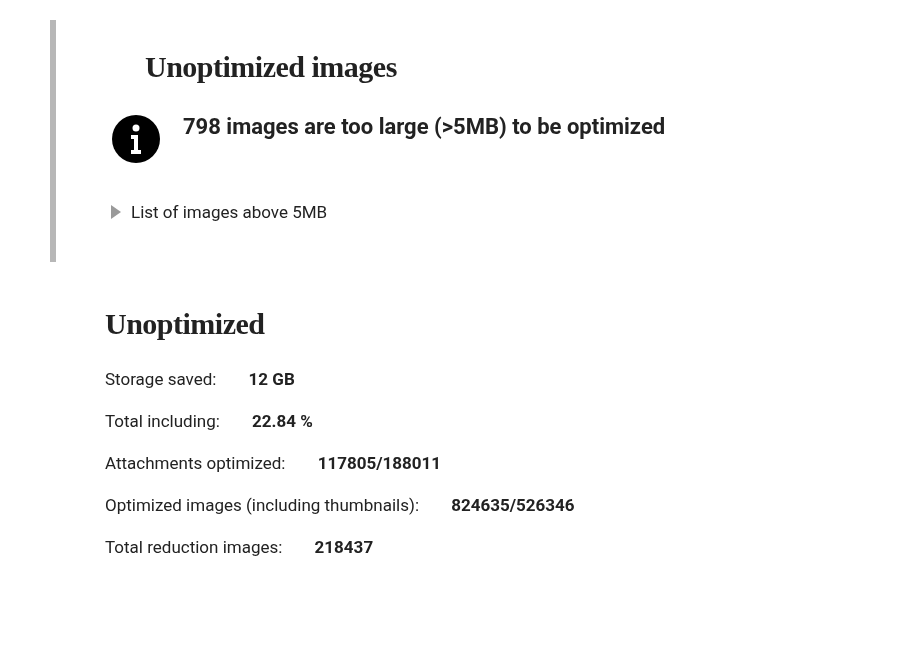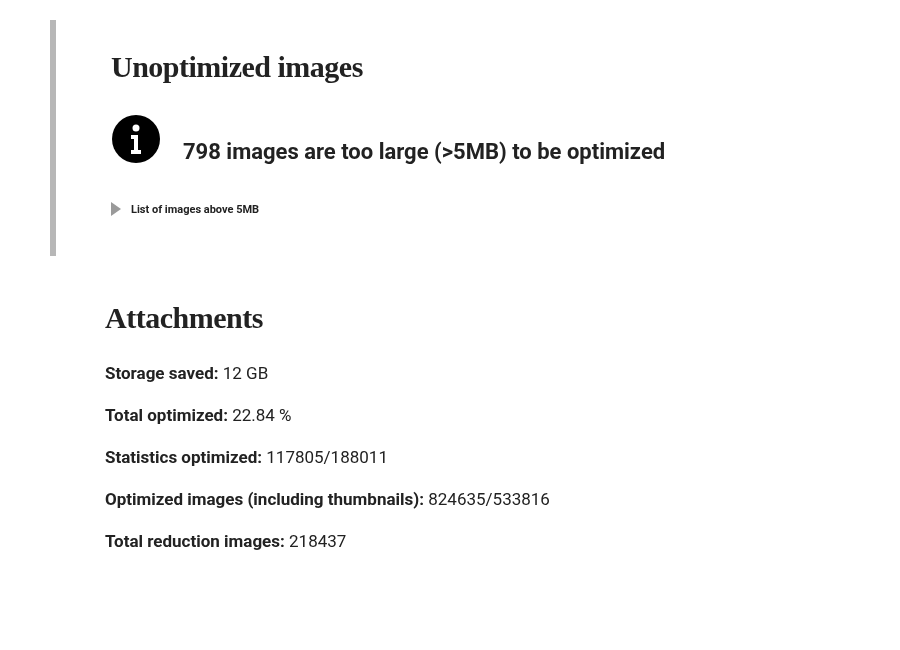--- a/index.html
+++ b/index.html
@@ -20,24 +20,25 @@
       padding: 30px 40px 40px 55px;
       margin-bottom: 30px;
     }
     .section-title {
       font-size: 30px;
       font-weight: 700;
       color: #222;
       margin-bottom: 30px;
       font-family: Georgia, "Times New Roman", serif;
       letter-spacing: -0.5px;
+      margin-left: 34px;
     }
     .info-row {
       display: flex;
-      align-items: flex-end;
+      align-items: flex-start;
       gap: 22px;
       margin-bottom: 38px;
     }
     .info-icon {
       width: 50px;
       height: 50px;
       flex-shrink: 0;
     }
     .info-text {
       font-size: 22px;
@@ -52,46 +53,47 @@
       user-select: none;
     }
     .triangle {
       width: 0;
       height: 0;
       border-top: 7px solid transparent;
       border-bottom: 7px solid transparent;
       border-left: 10px solid #9a9a9a;
     }
     .expand-label {
-      font-size: 11px;
-      font-weight: 700;
+      font-size: 17px;
+      font-weight: 400;
       color: #222;
     }
     .stats-block {
       margin-left: 105px;
       padding-top: 15px;
     }
     .stats-title {
       font-size: 30px;
       font-weight: 700;
       color: #222;
       margin-bottom: 28px;
       font-family: Georgia, "Times New Roman", serif;
       letter-spacing: -0.5px;
     }
     .stat-line {
       font-size: 17px;
       color: #222;
       margin-bottom: 22px;
     }
     .stat-line .label {
-      font-weight: 700;
+      font-weight: 400;
     }
     .stat-line .value {
-      font-weight: 400;
+      font-weight: 700;
+      margin-left: 28px;
     }
   </style>
 </head>
 <body>
 
 <div class="panel">
   <h2 class="section-title">Unoptimized images</h2>
 
   <div class="info-row">
     <span class="info-icon">
@@ -104,35 +106,35 @@
     <span class="info-text">798 images are too large (&gt;5MB) to be optimized</span>
   </div>
 
   <div class="expand-row">
     <span class="triangle"></span>
     <span class="expand-label">List of images above 5MB</span>
   </div>
 </div>
 
 <div class="stats-block">
-  <h2 class="stats-title">Attachments</h2>
+  <h2 class="stats-title">Unoptimized</h2>
 
   <div class="stat-line">
     <span class="label">Storage saved:</span>
     <span class="value">12 GB</span>
   </div>
   <div class="stat-line">
-    <span class="label">Total optimized:</span>
+    <span class="label">Total including:</span>
     <span class="value">22.84 %</span>
   </div>
   <div class="stat-line">
-    <span class="label">Statistics optimized:</span>
+    <span class="label">Attachments optimized:</span>
     <span class="value">117805/188011</span>
   </div>
   <div class="stat-line">
     <span class="label">Optimized images (including thumbnails):</span>
-    <span class="value">824635/533816</span>
+    <span class="value">824635/526346</span>
   </div>
   <div class="stat-line">
     <span class="label">Total reduction images:</span>
     <span class="value">218437</span>
   </div>
 </div>
 
 </body></html>

